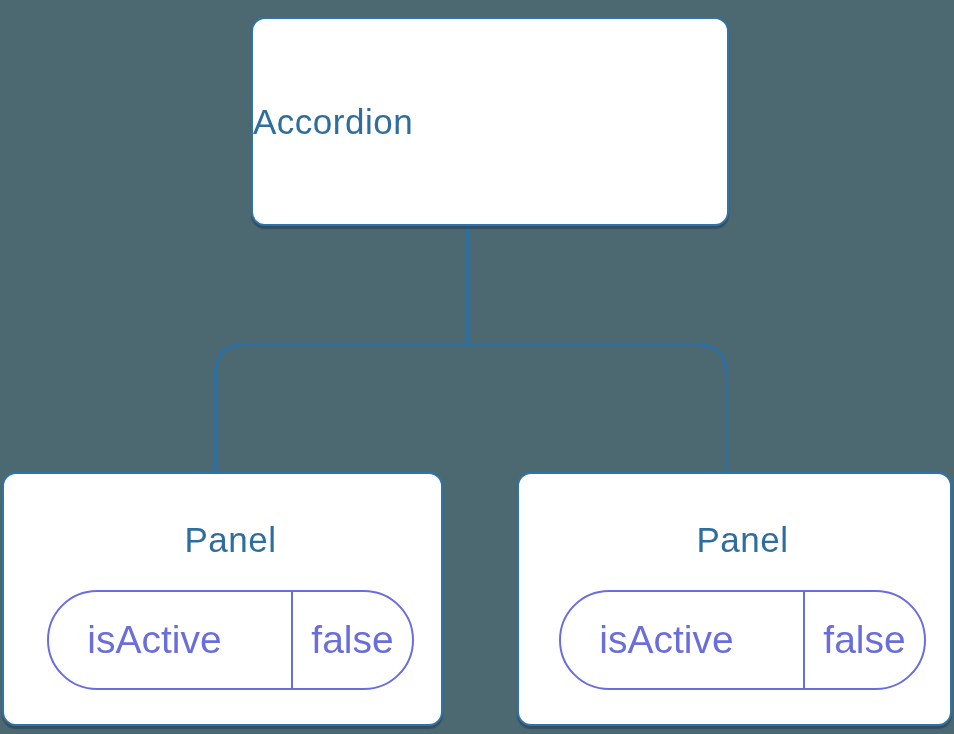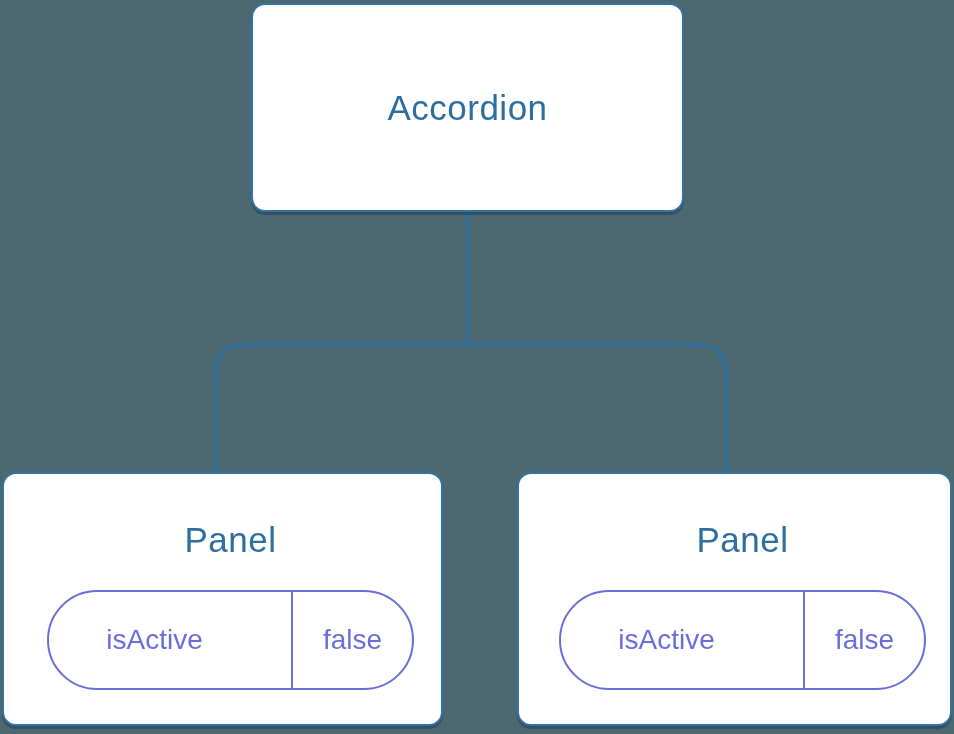--- a/index.html
+++ b/index.html
@@ -28,26 +28,26 @@
   .node {
     position: absolute;
     background: var(--node-fill, #FFFFFF);
     border: 2.5px solid var(--node-border, #3173A4);
     border-radius: 14px;
     box-sizing: border-box;
     box-shadow: 0 2.5px 1px rgba(22, 52, 82, 0.45);
   }
   .node-root {
     left: 251px;
-    top: 3px;
-    width: 433px;
+    top: 17px;
+    width: 478px;
     height: 209px;
     display: flex;
     align-items: center;
-    justify-content: center;
+    justify-content: flex-start;
   }
   .node-label {
     color: var(--node-text, #2E6E9E);
     font-size: 35px;
     font-weight: 500;
     letter-spacing: 0.5px;
     line-height: 44px;
   }
   .node-panel {
     display: flex;
@@ -73,21 +73,21 @@
   .state-pill {
     margin-top: 28px;
     width: 367px;
     height: 100px;
     border: 2.5px solid var(--state-pill, #6A6EDB);
     border-radius: 50px;
     box-sizing: border-box;
     display: flex;
     overflow: hidden;
     color: var(--state-pill, #6A6EDB);
-    font-size: 28px;
+    font-size: 39px;
     font-weight: 500;
     background: var(--node-fill, #FFFFFF);
   }
   .pill-cell {
     display: flex;
     align-items: center;
     justify-content: center;
     box-sizing: border-box;
   }
   .pill-key {

